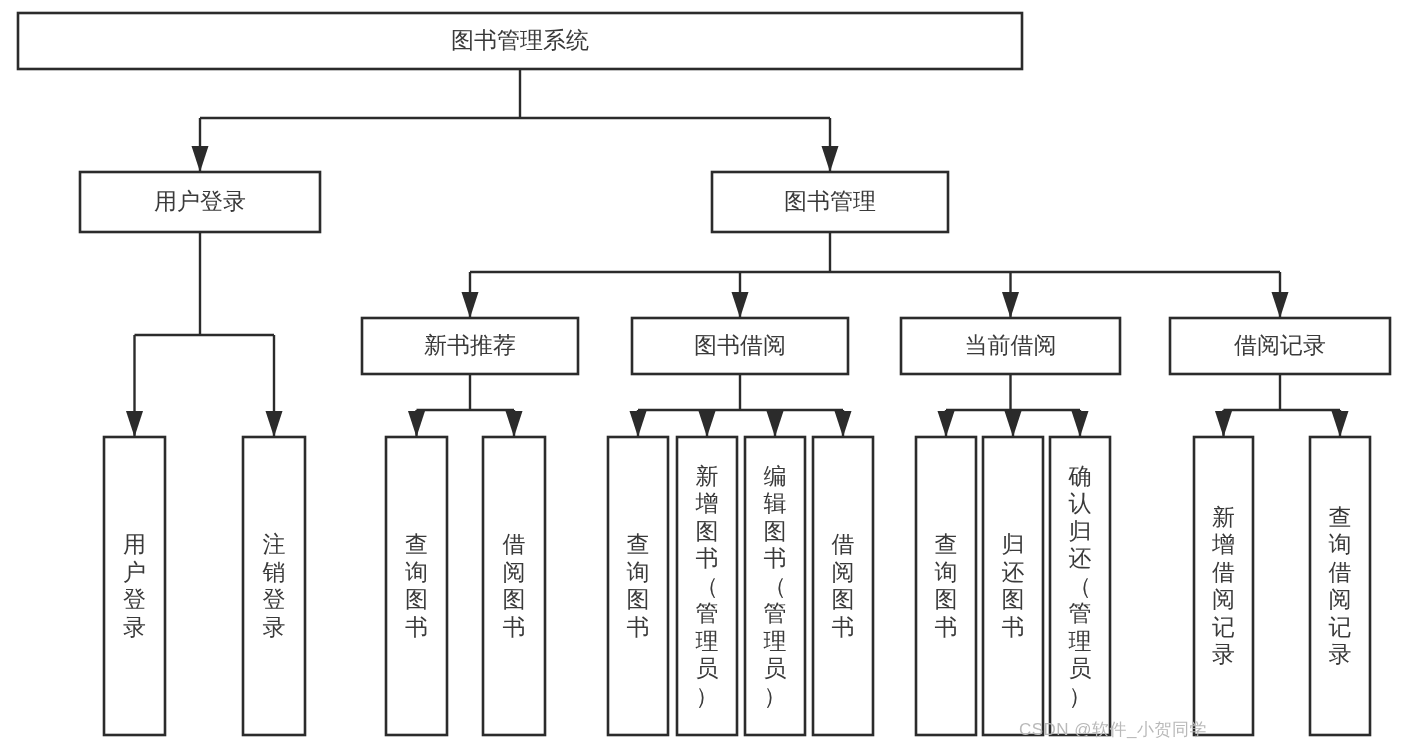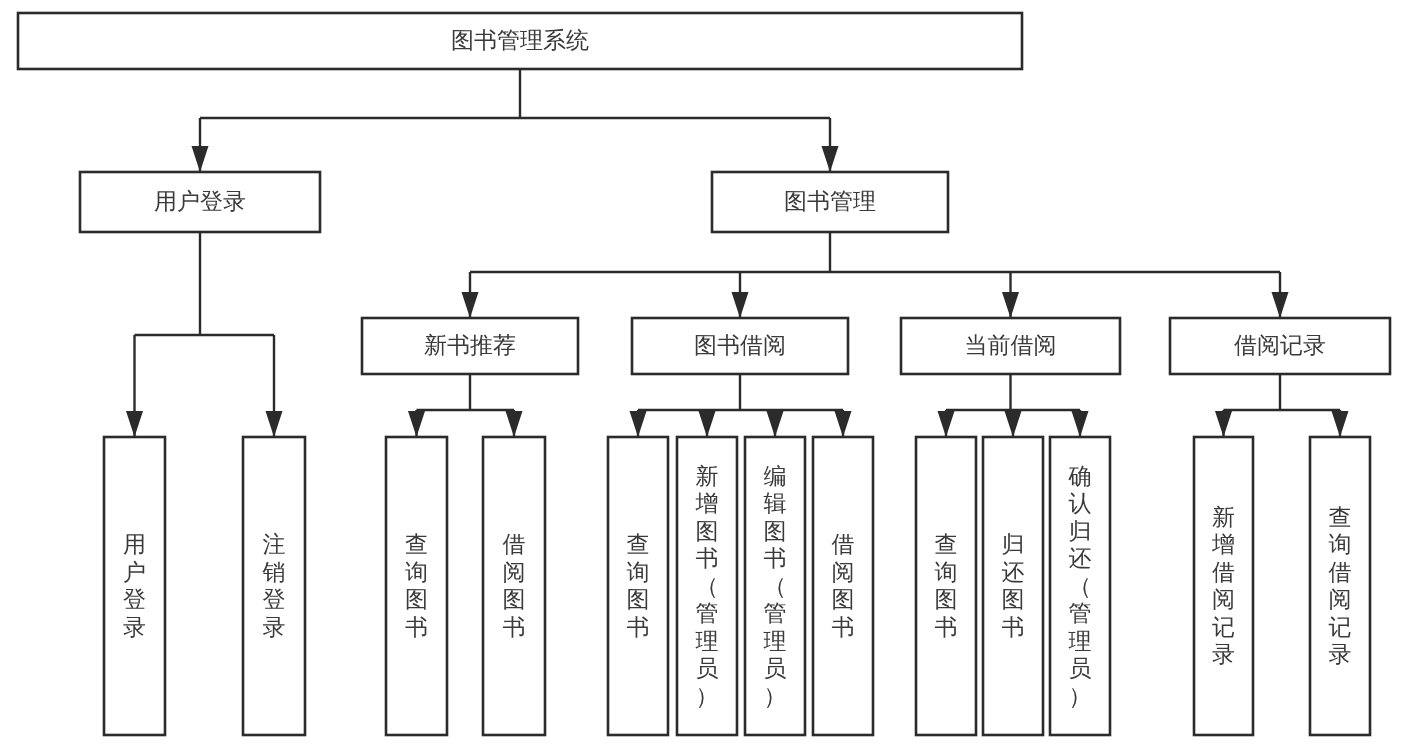--- a/index.html
+++ b/index.html
@@ -201,13 +201,14 @@
         <g>
           <rect x="1194" y="437" width="59" height="298" class="node-box"></rect>
           <text x="1223.5" y="524.95" class="node-label-v"><tspan x="1223.5" dy="0">新</tspan><tspan x="1223.5" dy="27.5">增</tspan><tspan x="1223.5" dy="27.5">借</tspan><tspan x="1223.5" dy="27.5">阅</tspan><tspan x="1223.5" dy="27.5">记</tspan><tspan x="1223.5" dy="27.5">录</tspan></text>
         </g>
         <g>
           <rect x="1310" y="437" width="60" height="298" class="node-box"></rect>
           <text x="1340" y="524.95" class="node-label-v"><tspan x="1340" dy="0">查</tspan><tspan x="1340" dy="27.5">询</tspan><tspan x="1340" dy="27.5">借</tspan><tspan x="1340" dy="27.5">阅</tspan><tspan x="1340" dy="27.5">记</tspan><tspan x="1340" dy="27.5">录</tspan></text>
         </g>
       </g>
   </svg>
+  <div class="watermark">CSDN @软件_小贺同学</div>
 </div>
 
 </body></html>

